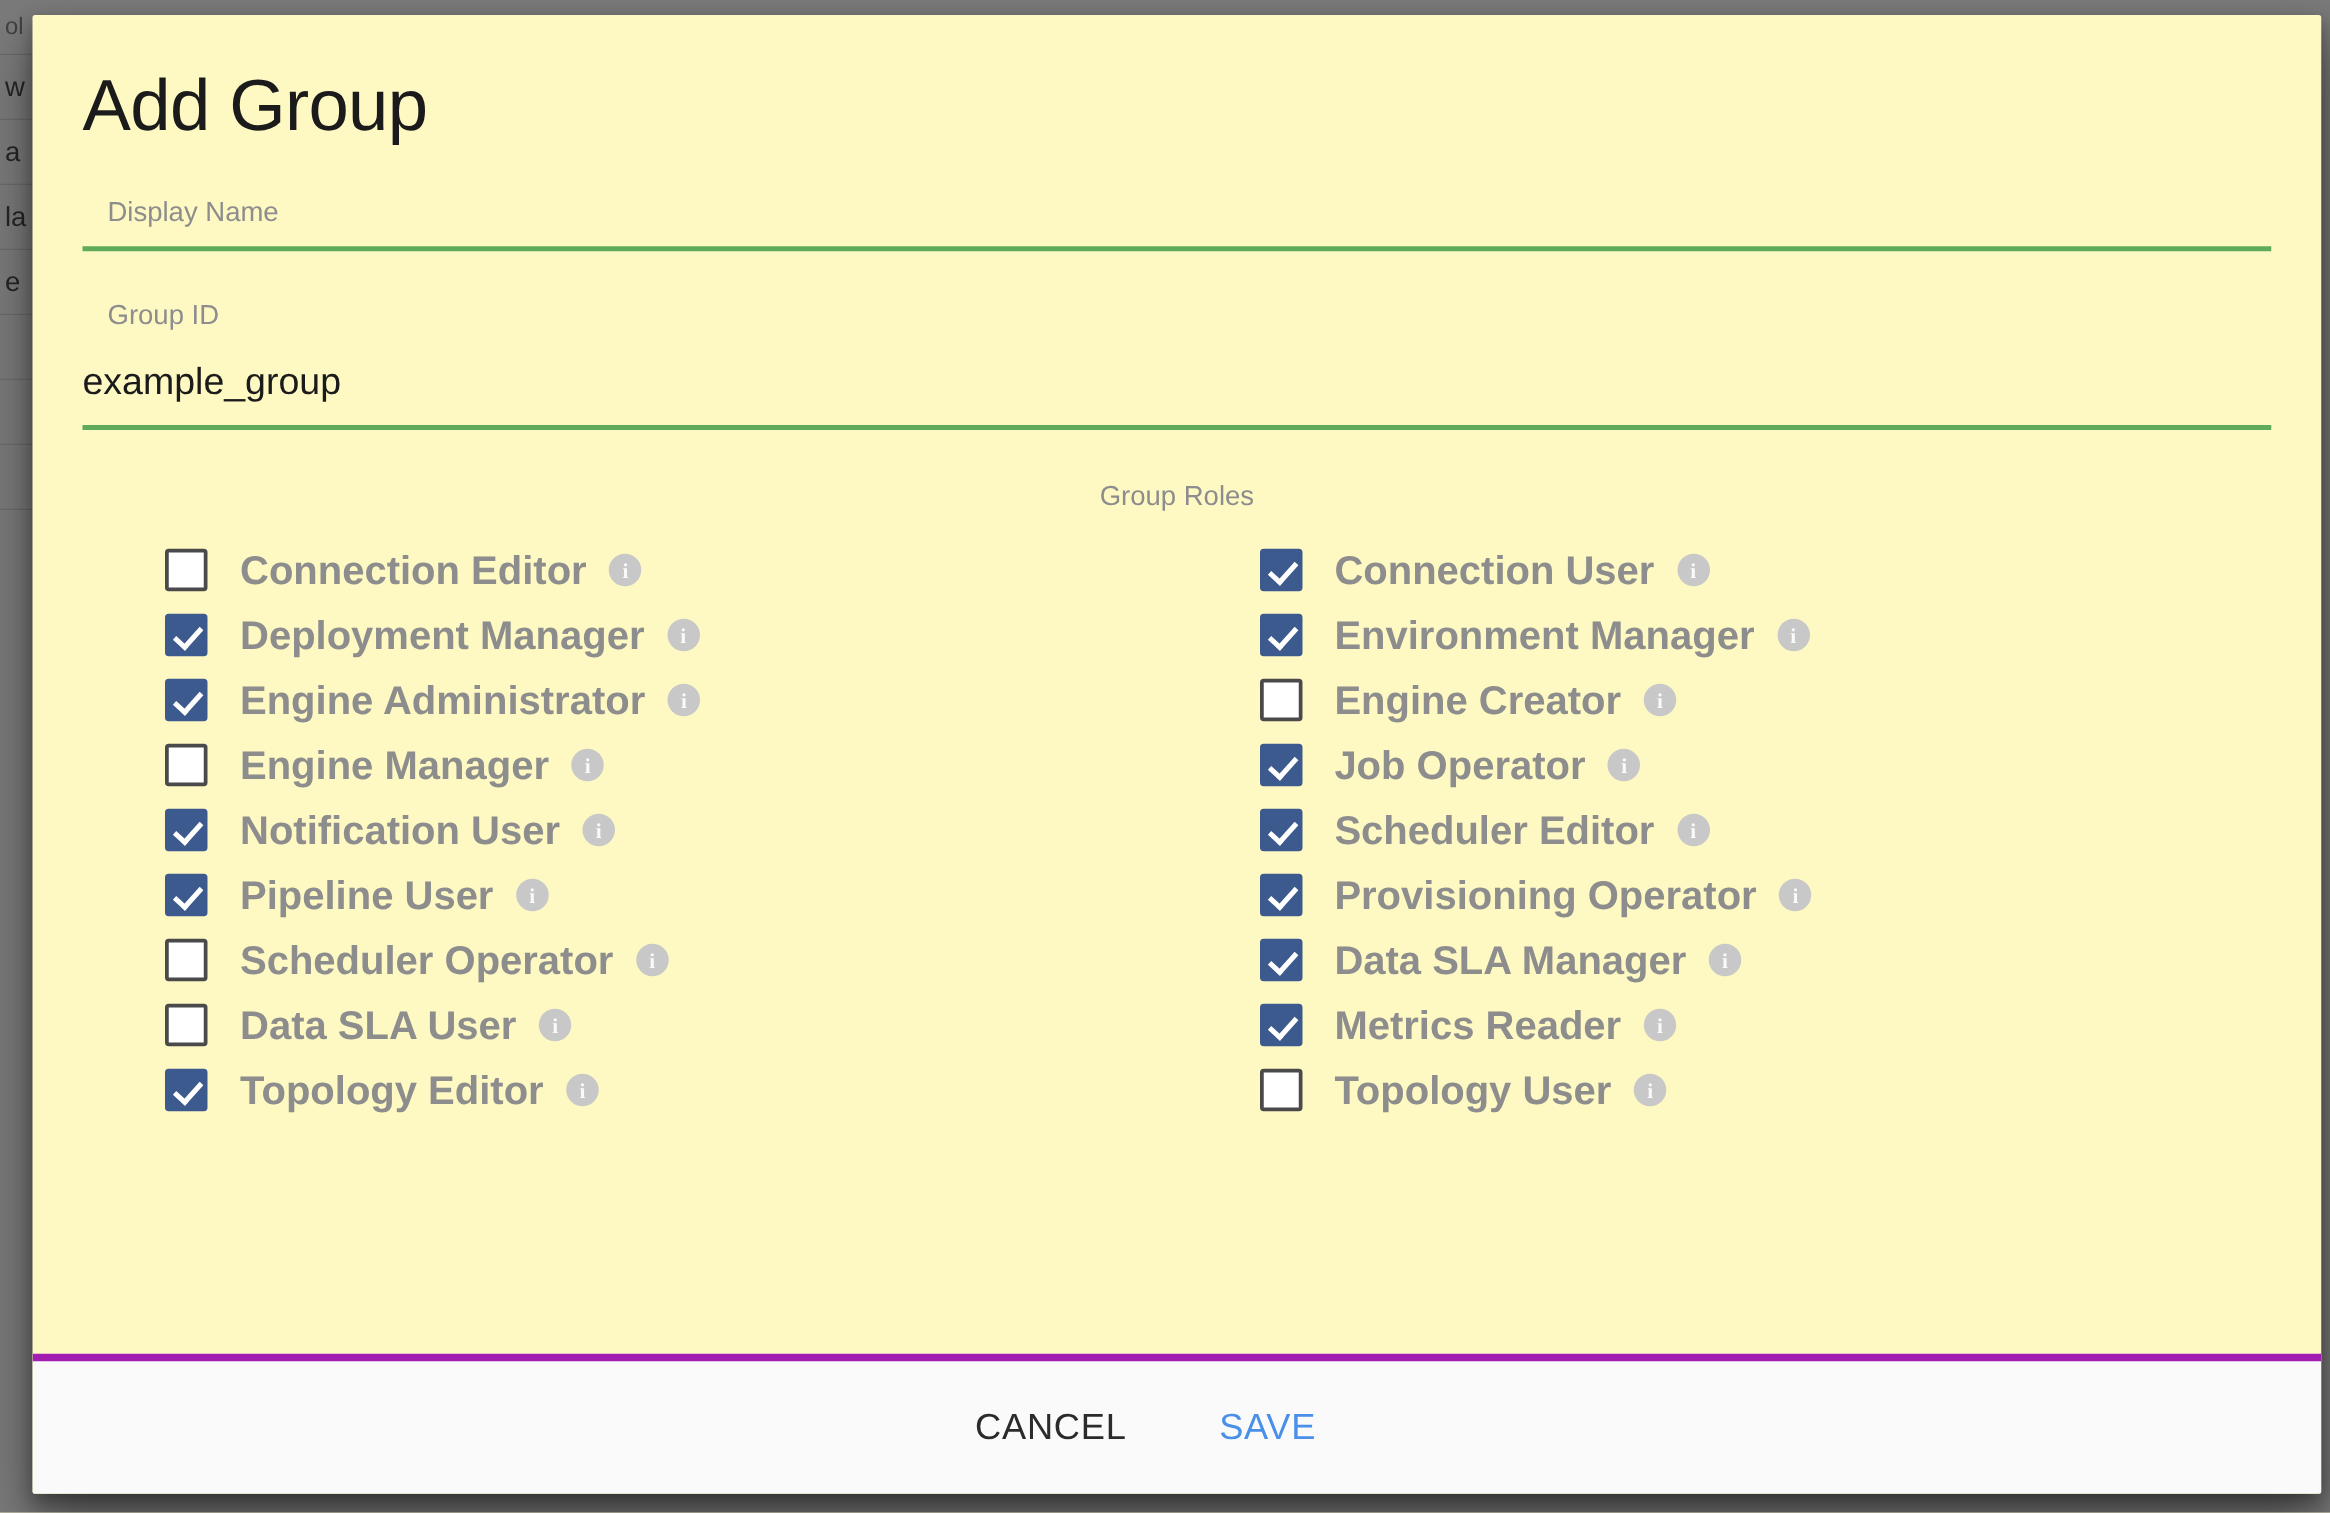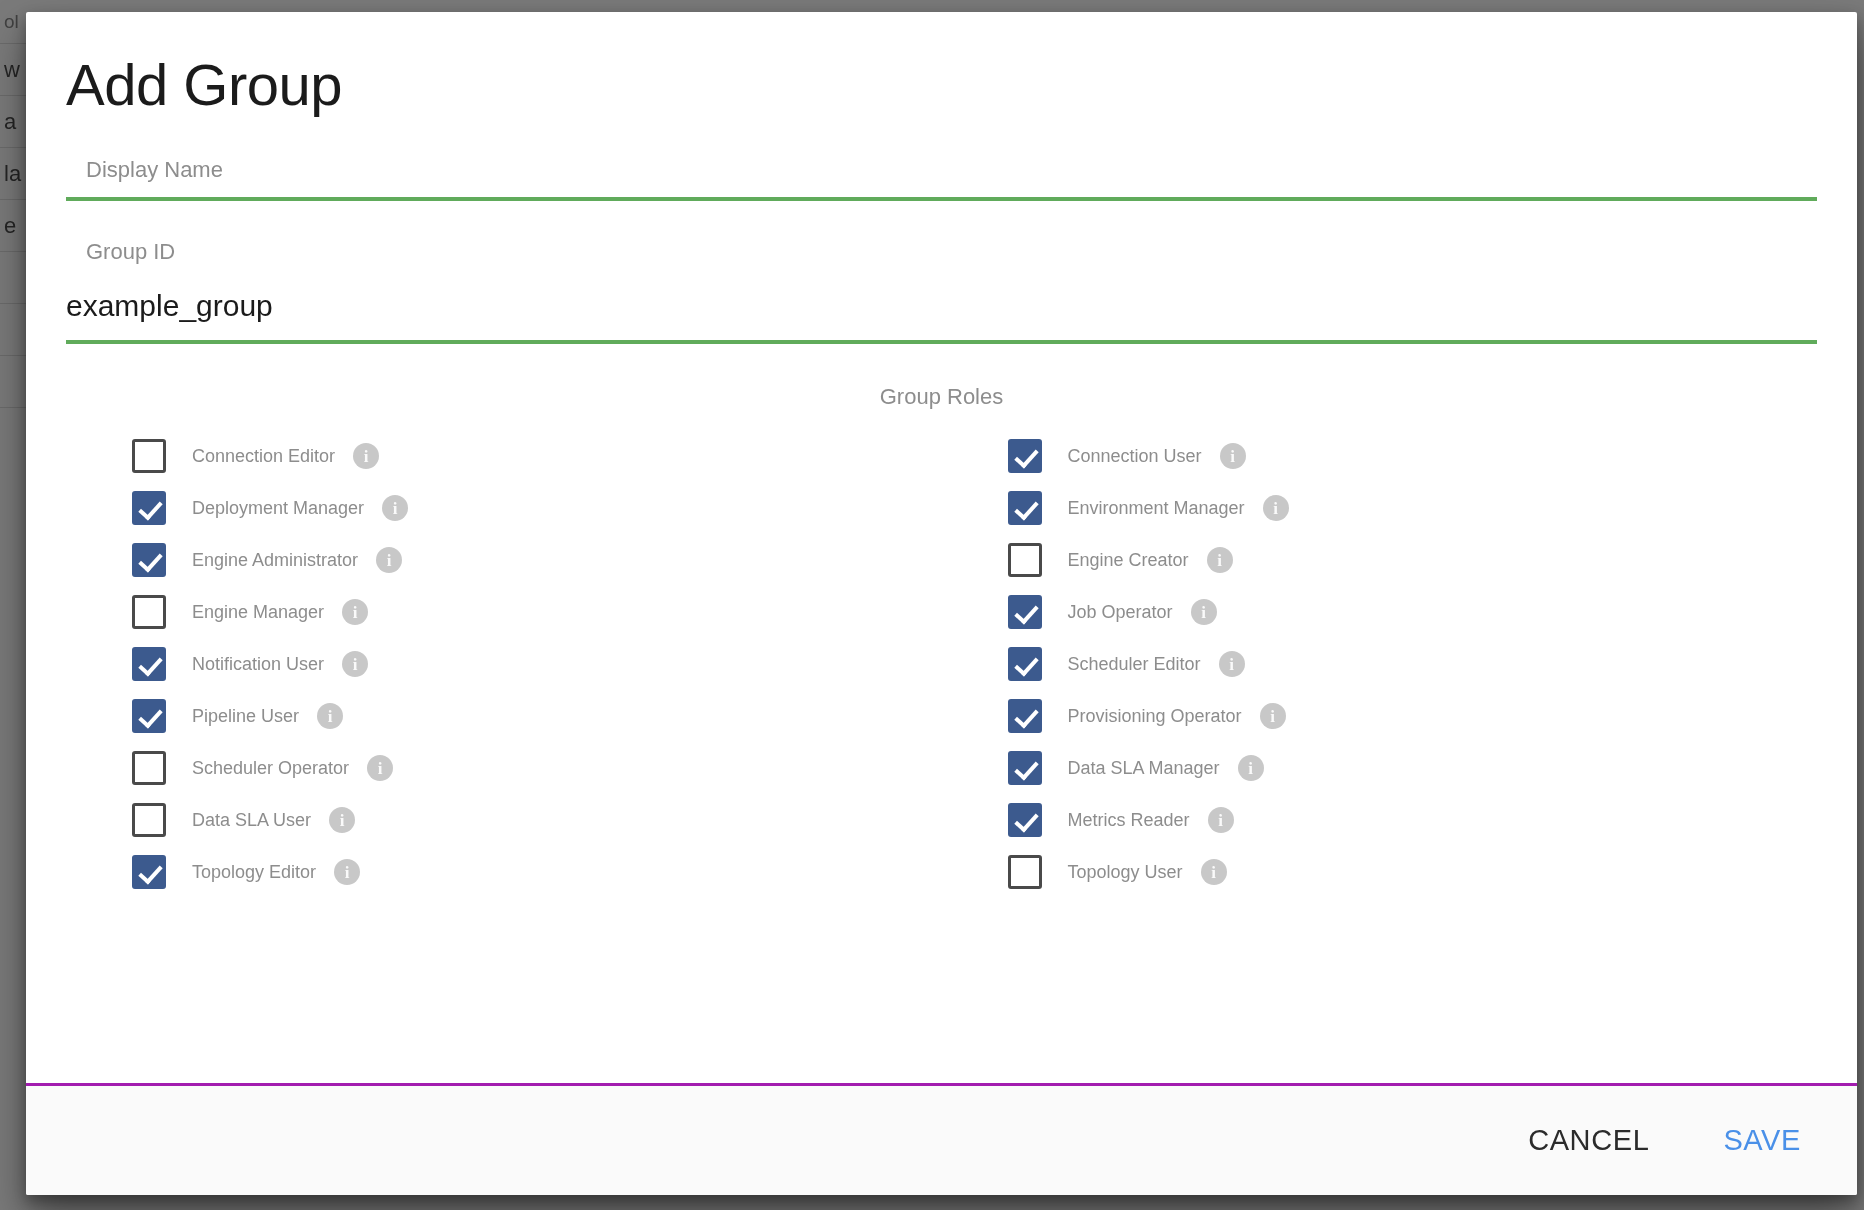--- a/index.html
+++ b/index.html
@@ -47,21 +47,21 @@
     background: rgba(40,40,40,0.62);
   }
 
   
   #add-group-dialog {
     position: absolute;
     left: 26px;
     top: 12px;
     width: 1831px;
     height: 1183px;
-    background: #ffffff;
+    background: #fef9c3;
     border-radius: 2px;
     box-shadow: 0 22px 42px rgba(0,0,0,0.42), 0 6px 14px rgba(0,0,0,0.3);
     display: flex;
     flex-direction: column;
     overflow: hidden;
   }
 
   .dialog-body {
     flex: 1 1 auto;
     padding: 28px 40px 0 40px;
@@ -146,24 +146,25 @@
     left: 9px;
     top: 3px;
     width: 9px;
     height: 18px;
     border: solid #ffffff;
     border-width: 0 4px 4px 0;
     transform: rotate(42deg);
   }
   .role-label {
     margin-left: 26px;
-    font-size: 18px;
+    font-size: 32px;
     color: #8d8d8d;
     white-space: nowrap;
     line-height: 1;
+    font-weight: bold;
   }
   .info-icon {
     margin-left: 18px;
     width: 26px;
     height: 26px;
     flex: 0 0 26px;
     border-radius: 50%;
     background: #c8c8c8;
     color: #fafafa;
     font-size: 17px;
@@ -174,24 +175,24 @@
     justify-content: center;
     line-height: 1;
     cursor: pointer;
     user-select: none;
   }
 
   
   #dialog-footer {
     flex: 0 0 auto;
     height: 112px;
-    border-top: 3px solid #a21caf;
+    border-top: 6px solid #a21caf;
     display: flex;
     align-items: center;
-    justify-content: flex-end;
+    justify-content: center;
     padding-right: 50px;
     gap: 62px;
     background: #fafafa;
   }
   .footer-btn {
     background: none;
     border: none;
     font-family: "Liberation Sans", sans-serif;
     font-size: 29px;
     letter-spacing: 0.6px;

